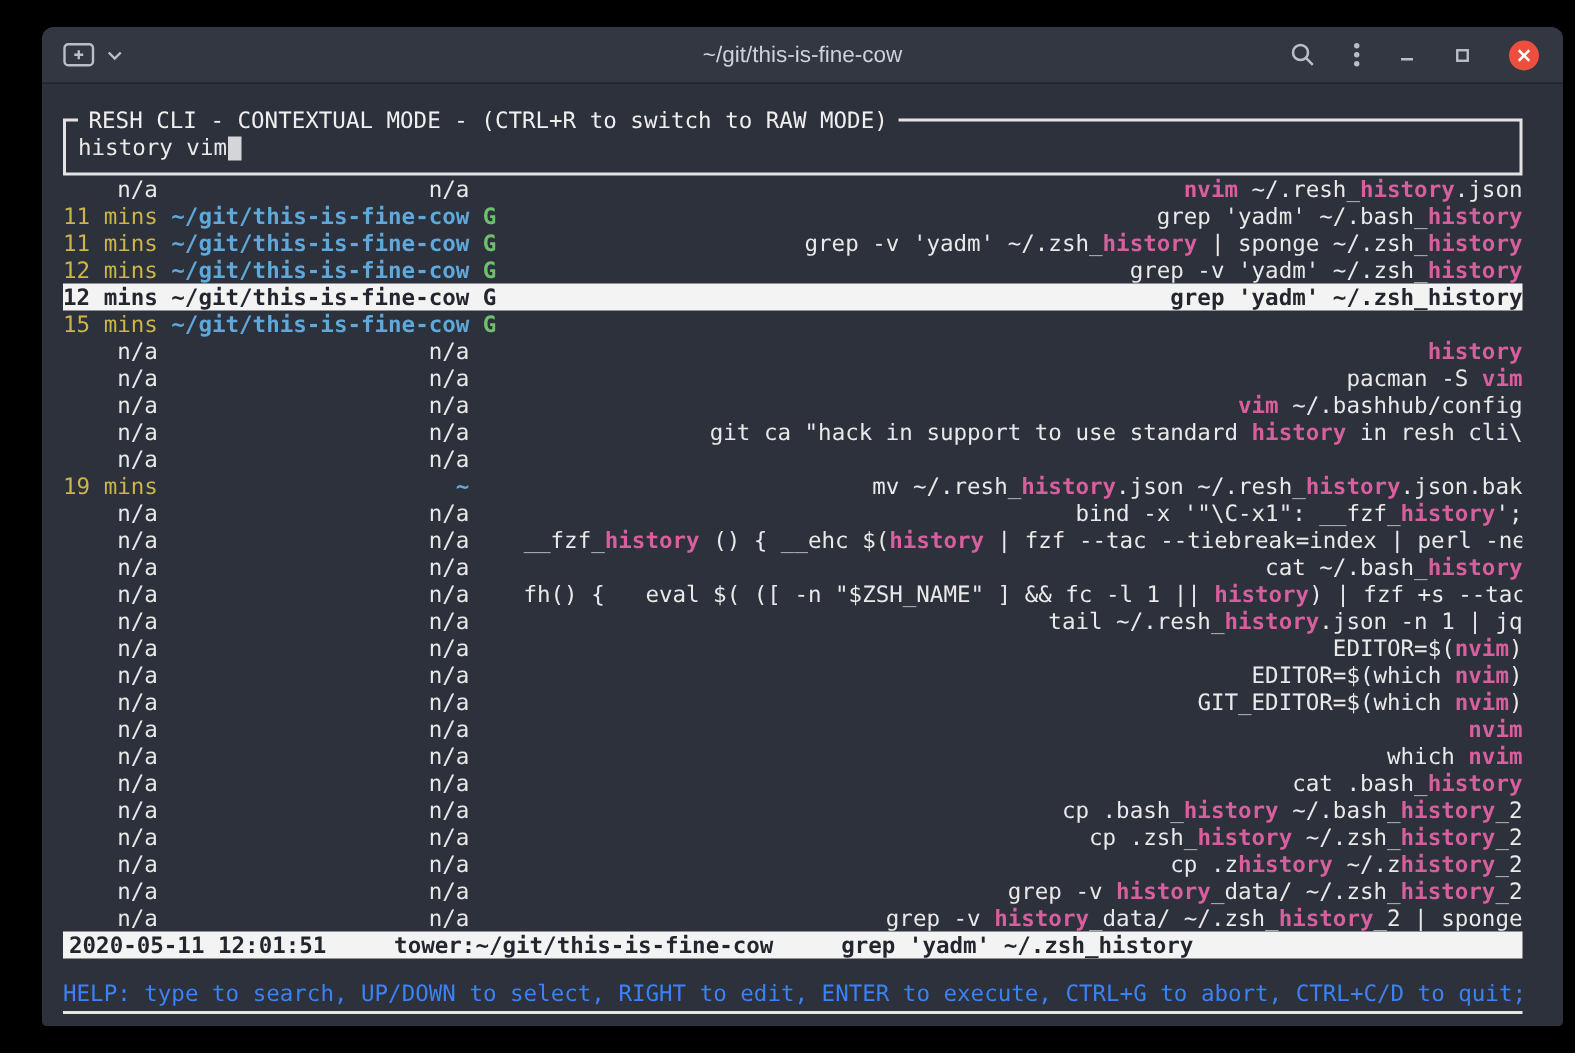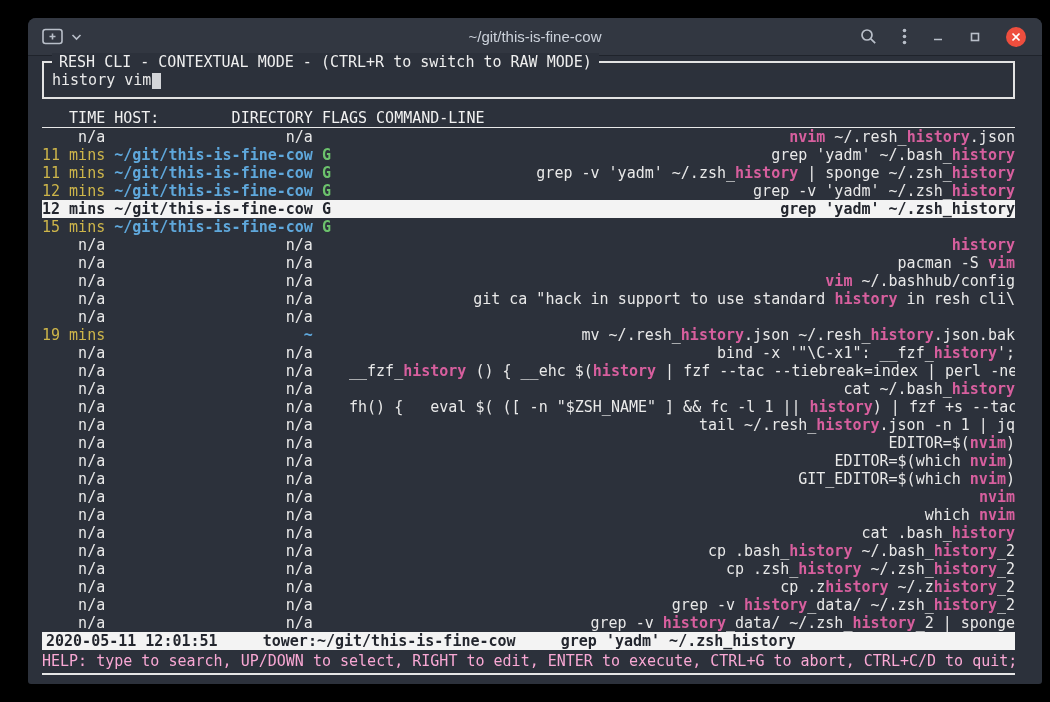--- a/index.html
+++ b/index.html
@@ -33,21 +33,21 @@
     display:flex; align-items:center; justify-content:center;
   }
 
   
   .term {
     position:absolute; top:39px; left:0; right:0; bottom:0;
     font-size:15px; line-height:18px; color:var(--fg,#e9e9e9);
   }
   .tui { position:absolute; left:14px; right:27px; top:0; bottom:0; }
 
-  .search-box { margin-top:4px; height:38px; border:2px solid #e3e3e3; position:relative; }
+  .search-box { margin-top:22px; height:38px; border:2px solid #e3e3e3; position:relative; }
   .box-title {
     position:absolute; top:-10px; left:8px; background:var(--term_bg,#2c313b);
     padding:0 7px; white-space:pre; color:#efefef;
   }
   .query-line { display:flex; align-items:flex-end; padding:8px 8px 0 8px; white-space:pre; }
   .cursor { width:9px; height:16px; background:#d3d5d9; margin-left:1px; flex:none; }
 
   .thead {
     display:flex; margin-top:11px; height:18px; line-height:17px;
     border-bottom:1px solid #e8e8e8; white-space:pre; color:#f1f1f1;
@@ -74,21 +74,21 @@
   }
   .trow.selected .age, .trow.selected .path, .trow.selected .flag { color:inherit; }
 
   .statusbar {
     display:flex; height:18px; line-height:18px; white-space:pre;
     background:var(--selection_bg,#f3f3f3); color:var(--selection_fg,#23262e);
     font-weight:bold; padding-left:4px; overflow:hidden;
   }
   .s-host, .s-cmd { margin-left:5ch; }
 
-  .help { margin-top:2px; height:18px; line-height:18px; white-space:pre; overflow:hidden; color:#f9a8d4; }
+  .help { margin-top:14px; height:18px; line-height:18px; white-space:pre; overflow:hidden; color:#3b82f6; }
   .bottom-line { margin-top:3px; height:2px; background:#e6e6e6; }
 </style>
 </head>
 <body>
 
 <div class="window">
 
   <div class="titlebar">
     <div class="tb-left">
       <span class="tb-btn">
@@ -142,29 +142,20 @@
     <div class="tui">
 
       <div class="search-box">
         <span class="box-title">RESH CLI - CONTEXTUAL MODE - (CTRL+R to switch to RAW MODE)</span>
         <div class="query-line">
           <span>history vim</span>
           <span class="cursor"></span>
         </div>
       </div>
 
-      <div class="thead">
-        <span class="h-time">TIME</span>
-        <span class="h-host">
-          <span>HOST:</span>
-          <span>DIRECTORY</span>
-        </span>
-        <span class="h-rest">FLAGS</span>
-        <span class="h-cmd">COMMAND-LINE</span>
-      </div>
 
       <div>
           <div class="trow"><span class="c-time">n/a</span><span class="c-host">n/a</span><span class="c-flags flag"></span><span class="c-cmd"><span class="hl">nvim</span><span> ~/.resh_</span><span class="hl">history</span><span>.json</span></span></div>
           <div class="trow"><span class="c-time age">11 mins</span><span class="c-host path">~/git/this-is-fine-cow</span><span class="c-flags flag">G</span><span class="c-cmd"><span>grep 'yadm' ~/.bash_</span><span class="hl">history</span></span></div>
           <div class="trow"><span class="c-time age">11 mins</span><span class="c-host path">~/git/this-is-fine-cow</span><span class="c-flags flag">G</span><span class="c-cmd"><span>grep -v 'yadm' ~/.zsh_</span><span class="hl">history</span><span> | sponge ~/.zsh_</span><span class="hl">history</span></span></div>
           <div class="trow"><span class="c-time age">12 mins</span><span class="c-host path">~/git/this-is-fine-cow</span><span class="c-flags flag">G</span><span class="c-cmd"><span>grep -v 'yadm' ~/.zsh_</span><span class="hl">history</span></span></div>
           <div class="trow selected"><span class="c-time age">12 mins</span><span class="c-host path">~/git/this-is-fine-cow</span><span class="c-flags flag">G</span><span class="c-cmd">grep 'yadm' ~/.zsh_history</span></div>
           <div class="trow"><span class="c-time age">15 mins</span><span class="c-host path">~/git/this-is-fine-cow</span><span class="c-flags flag">G</span></div>
           <div class="trow"><span class="c-time">n/a</span><span class="c-host">n/a</span><span class="c-flags flag"></span><span class="c-cmd"><span class="hl">history</span></span></div>
           <div class="trow"><span class="c-time">n/a</span><span class="c-host">n/a</span><span class="c-flags flag"></span><span class="c-cmd"><span>pacman -S </span><span class="hl">vim</span></span></div>

